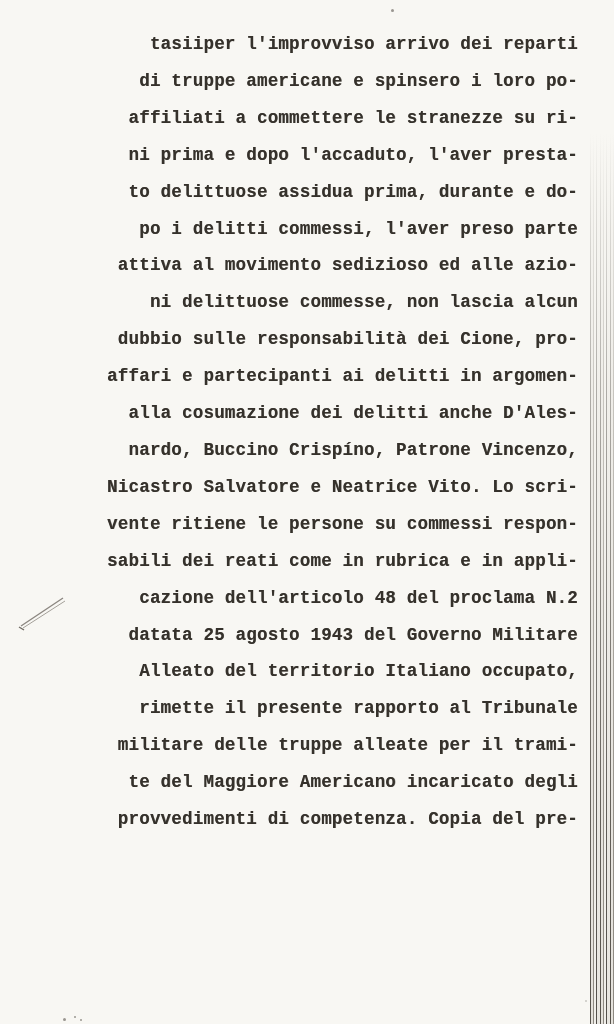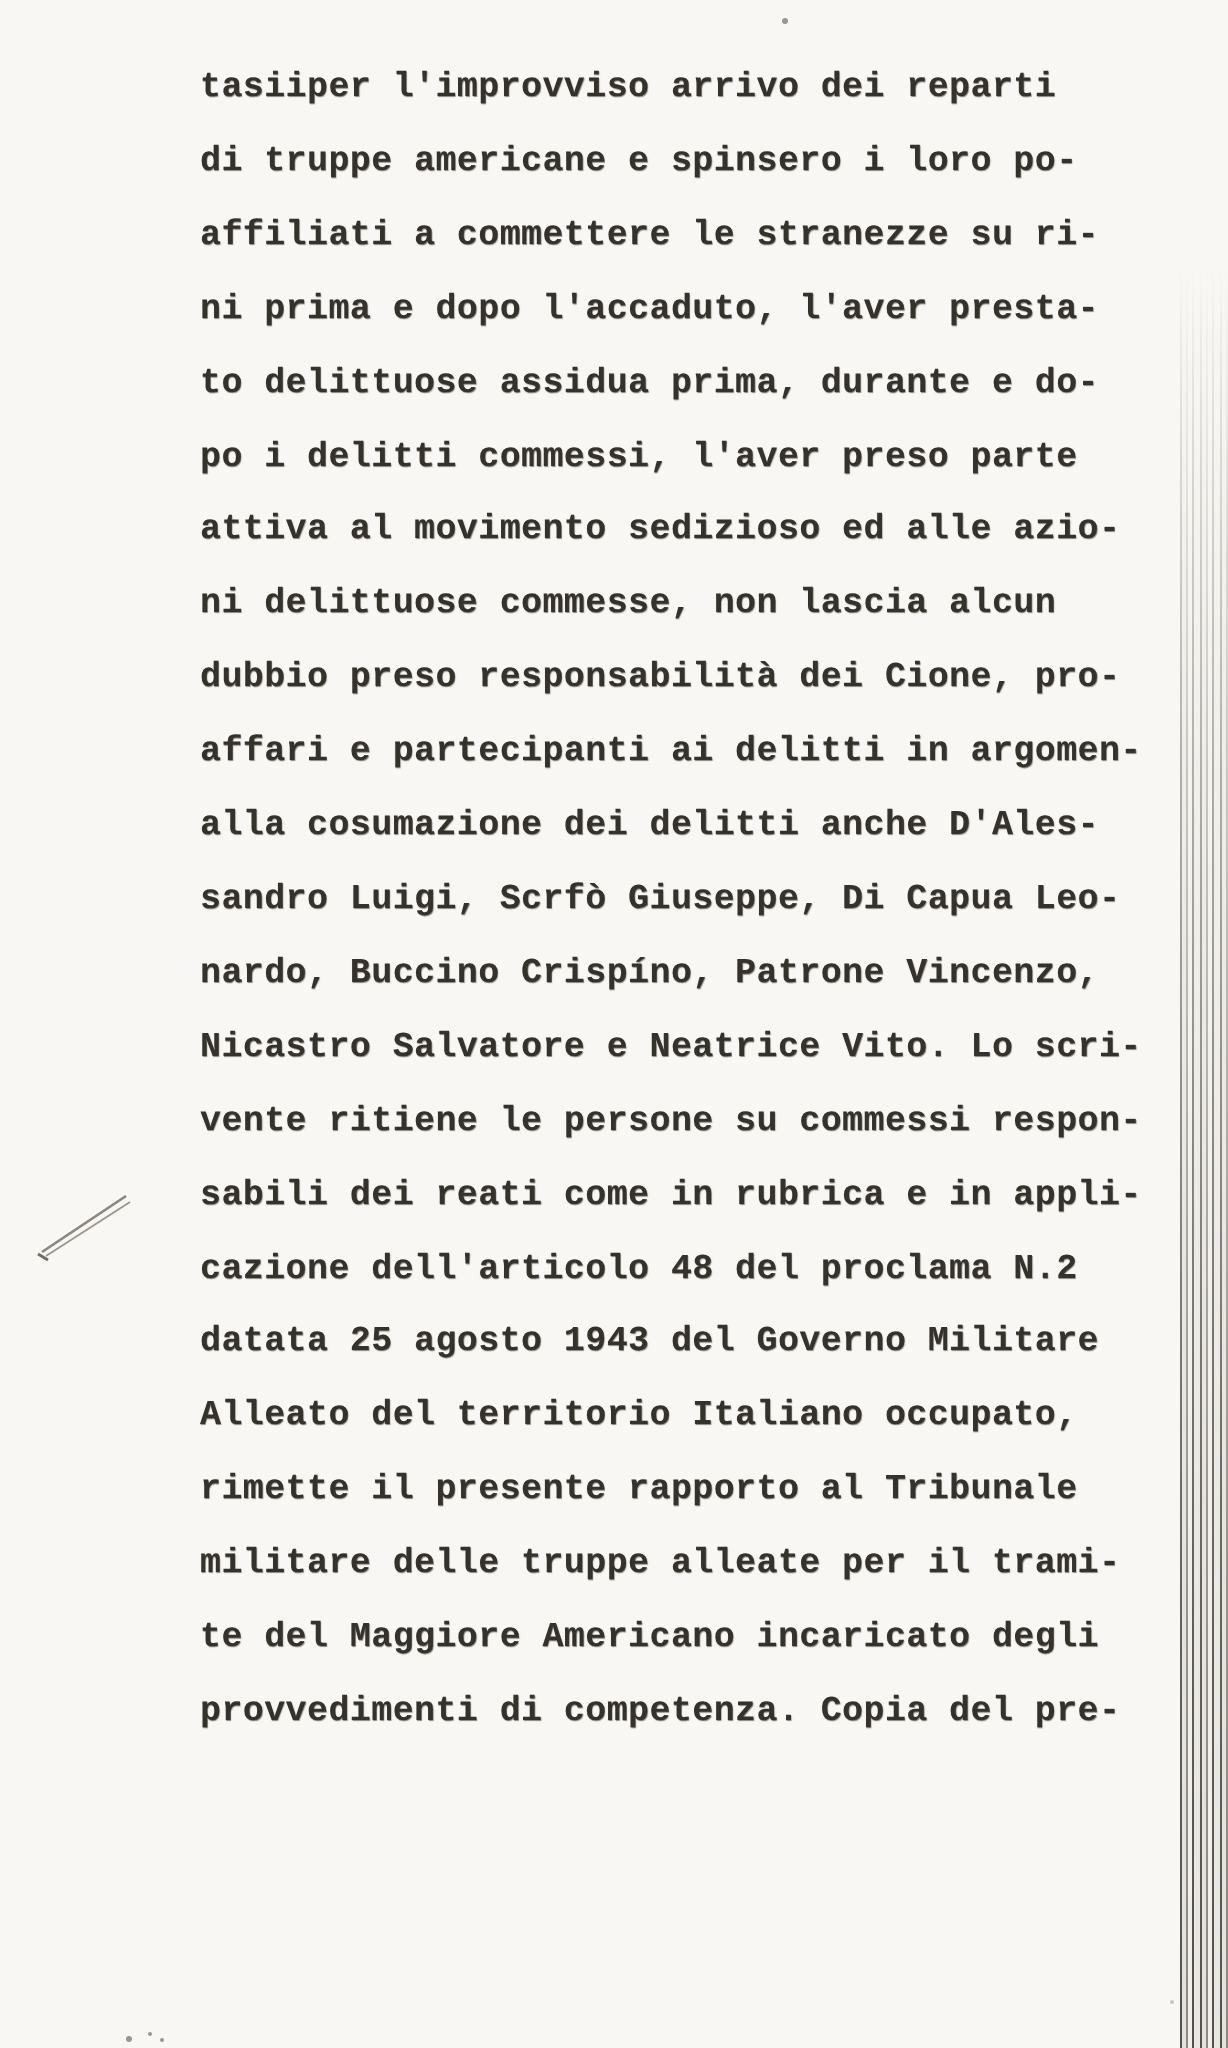--- a/index.html
+++ b/index.html
@@ -17,22 +17,23 @@
     width: 614px;
     height: 1024px;
     background: var(--paper, #f8f7f3);
     overflow: hidden;
     font-family: "Liberation Mono", "DejaVu Sans Mono", monospace;
   }
   .text-block {
     position: absolute;
     left: 0;
     top: 0;
-    padding: 26px 0 0 100px;
+    padding: 26px 0 0 64px;
     width: 514px;
+    text-align: right;
   }
   .line {
     font-size: 17.5px;
     line-height: 36.9px;
     font-weight: 700;
     color: var(--ink, #35312b);
     white-space: pre;
     letter-spacing: 0.2px;
     text-shadow: 0.3px 0.3px 0.5px rgba(46, 41, 34, 0.55);
   }
@@ -86,24 +87,23 @@
   <div class="text-block">
 
   <div class="line">tasiiper l'improvviso arrivo dei reparti</div>
       <div class="line">di truppe americane e spinsero i loro po-</div>
       <div class="line">affiliati a commettere le stranezze su ri-</div>
       <div class="line">ni prima e dopo l'accaduto, l'aver presta-</div>
       <div class="line">to delittuose assidua prima, durante e do-</div>
       <div class="line">po i delitti commessi, l'aver preso parte</div>
       <div class="line">attiva al movimento sedizioso ed alle azio-</div>
       <div class="line">ni delittuose commesse, non lascia alcun</div>
-      <div class="line">dubbio preso responsabilità dei Cione, pro-</div>
+      <div class="line">dubbio sulle responsabilità dei Cione, pro-</div>
       <div class="line">affari e partecipanti ai delitti in argomen-</div>
       <div class="line">alla cosumazione dei delitti anche D'Ales-</div>
-      <div class="line">sandro Luigi, Scrfò Giuseppe, Di Capua Leo-</div>
       <div class="line">nardo, Buccino Crispíno, Patrone Vincenzo,</div>
       <div class="line">Nicastro Salvatore e Neatrice Vito. Lo scri-</div>
       <div class="line">vente ritiene le persone su commessi respon-</div>
       <div class="line">sabili dei reati come in rubrica e in appli-</div>
       <div class="line">cazione dell'articolo 48 del proclama N.2</div>
       <div class="line">datata 25 agosto 1943 del Governo Militare</div>
       <div class="line">Alleato del territorio Italiano occupato,</div>
       <div class="line">rimette il presente rapporto al Tribunale</div>
       <div class="line">militare delle truppe alleate per il trami-</div>
       <div class="line">te del Maggiore Americano incaricato degli</div>

